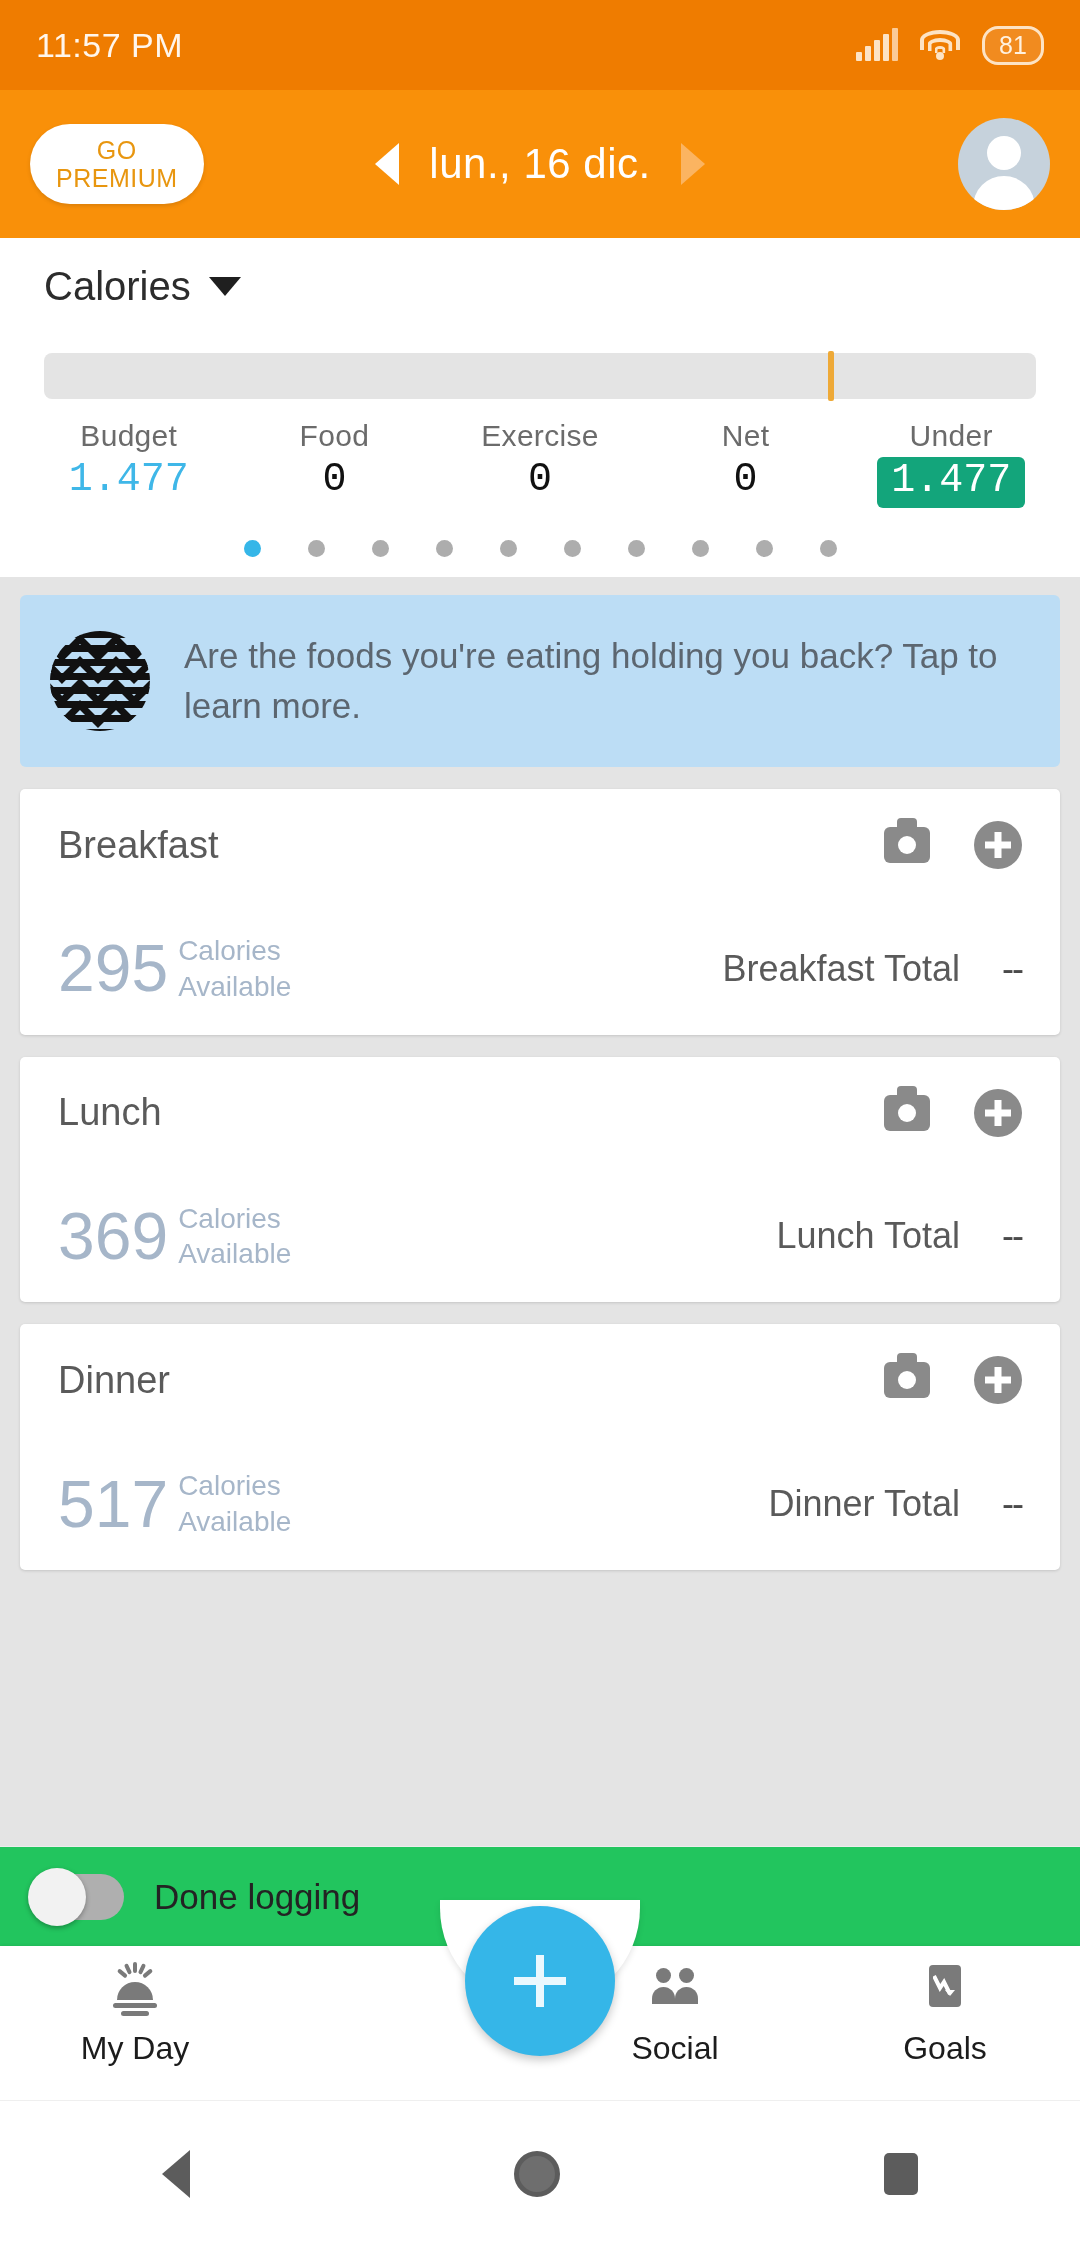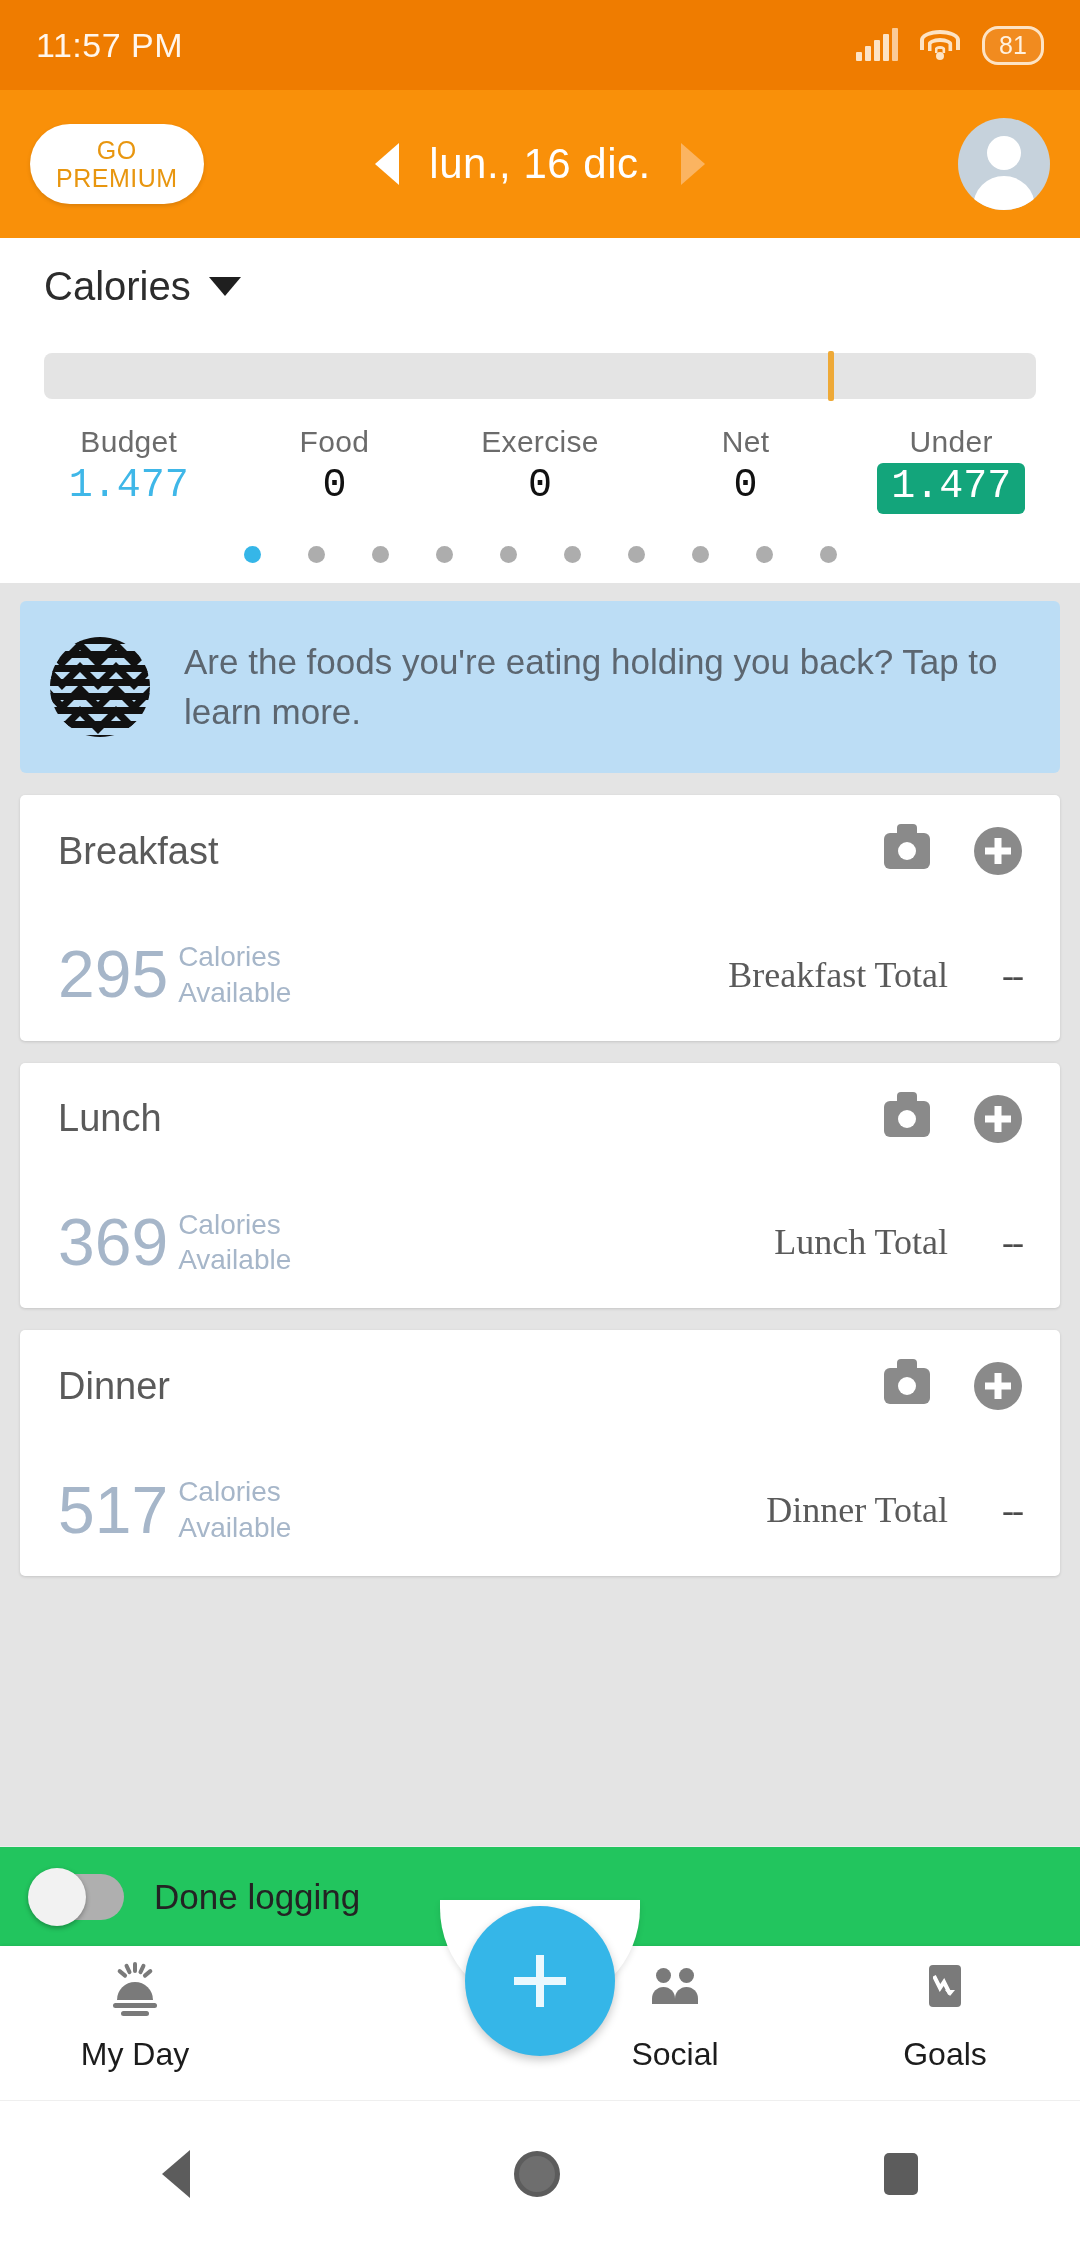--- a/index.html
+++ b/index.html
@@ -64,21 +64,21 @@
   
   .summary { background:#FFFFFF; padding:26px 0 20px; }
   .cal-head { display:flex; align-items:center; gap:18px; padding:0 44px 0; }
   .cal-head .ttl { font-size:40px; color:#2C2C2C; }
   .caret { width:0;height:0; border-left:16px solid transparent;
     border-right:16px solid transparent; border-top:19px solid #1F1F1F; }
   .bar-wrap { margin:44px 44px 0; position:relative; height:46px; }
   .bar-bg { position:absolute; inset:0; background:#E4E4E4; border-radius:8px; }
   .bar-mark { position:absolute; top:-2px; width:6px; height:50px;
     background:#EEA937; border-radius:2px; }
-  .stats { display:flex; margin:26px 26px 0; }
+  .stats { display:flex; margin:20px 26px 0; }
   .stat { flex:1; text-align:center; }
   .stat .lab { font-size:30px; color:#6B6B6B; letter-spacing:.3px; }
   .stat .val { font-size:40px; color:#111; margin-top:4px;font-family:Liberation Mono, monospace; }
   .stat.budget .val { color:#3FB7E8; }
   .stat.under .val { background:#13A57B; color:#FFFFFF; display:inline-block;
     padding:1px 14px 5px; border-radius:6px; }
   .dots { display:flex; justify-content:center; gap:47px; margin-top:32px; }
   .dots i { width:17px;height:17px;border-radius:50%;background:#ADADAD;display:block }
   .dots i.on { background:#35B6E8; }
 
@@ -108,42 +108,42 @@
   .plusbtn { width:48px;height:48px;border-radius:50%;background:#8A8A8A;
     position:relative; }
   .plusbtn::before,.plusbtn::after { content:""; position:absolute;
     background:#FFFFFF; left:50%; top:50%; transform:translate(-50%,-50%); }
   .plusbtn::before { width:26px;height:7px; }
   .plusbtn::after { width:7px;height:26px; }
   .card-bot { display:flex; align-items:center; margin-top:64px; }
   .avail { display:flex; align-items:center; gap:10px; }
   .avail .num { font-size:66px; color:#A6B6C9; line-height:.95; }
   .avail .sub { font-size:28px; color:#A6B6C9; line-height:1.28; }
-  .tot { margin-left:auto; display:flex; align-items:flex-end; gap:54px;font-family:Liberation Serif, serif; }
+  .tot { margin-left:auto; display:flex; align-items:flex-end; gap:42px; }
   .tot .tlab { font-size:36px; color:#5A5A5A; }
   .tot .tval { font-size:36px; color:#4A4A4A; letter-spacing:-2px; }
 
   
   .donebar { position:absolute; left:0; right:0; bottom:300px; height:100px;
     background:#22c55e; display:flex; align-items:center; padding-left:32px;
     border-top:1px solid #EDEDED; }
   .toggle { width:92px;height:46px; background:#AFAFAF; border-radius:23px;
     position:relative; flex:none; }
   .toggle .knob { position:absolute; left:-4px; top:-6px; width:58px;height:58px;
     border-radius:50%; background:#F2F2F2; box-shadow:0 2px 5px rgba(0,0,0,.3); }
   .donebar .dl { font-size:35px; color:#232323; margin-left:30px; }
 
   .navbar { position:absolute; left:0; right:0; bottom:146px; height:154px;
     background:#FFFFFF; display:flex; align-items:flex-start;
     padding-top:14px; box-shadow:0 -1px 3px rgba(0,0,0,.07); }
   .navcradle { position:absolute; left:50%; top:-46px; transform:translateX(-50%);
     width:200px;height:108px; background:#FFFFFF; border-radius:0 0 100px 100px;
     box-shadow:0 3px 6px rgba(0,0,0,.10); }
   .navitem { flex:1; display:flex; flex-direction:column; align-items:center;
-    gap:20px; }
+    gap:14px; }
   .navitem .nl { font-size:32px; color:#1C1C1C; }
   .navitem.active .nl { color:#F28C00; }
   .navspacer { flex:1; }
   .ic { width:60px;height:56px; position:relative; }
   .sun { position:absolute; left:12px; bottom:16px; width:36px;height:18px;
     border-radius:18px 18px 0 0; background:#7A7A7A; }
   .sunline { position:absolute; left:8px; height:5px; background:#7A7A7A;
     border-radius:3px; }
   .sl1 { bottom:8px; width:44px; }
   .sl2 { bottom:0px; width:28px; left:16px; }

